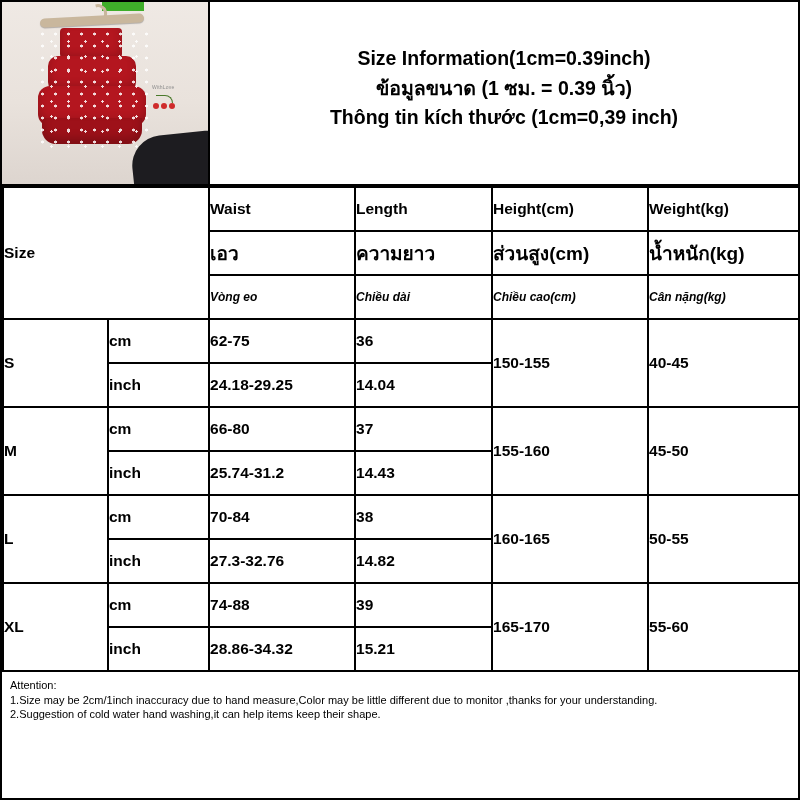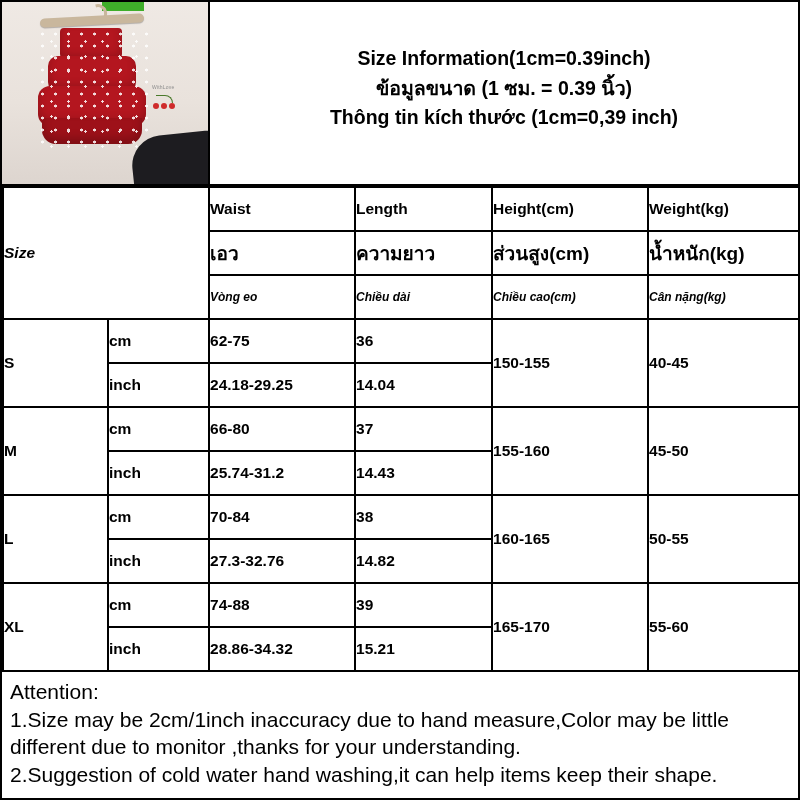--- a/index.html
+++ b/index.html
@@ -167,33 +167,32 @@
   .col-size  { width: 105px; }
   .col-unit  { width: 101px; }
   .col-waist { width: 146px; }
   .col-len   { width: 137px; }
   .col-hgt   { width: 156px; }
   .col-wgt   { width: 151px; }
 
   .hdr-size {
     font-size: 25px;
     font-weight: bold;
-    font-style: italic;
   }
   .hdr-row td { height: 30px; font-size: 15.5px; }
   .hdr-row.h2 td { font-size: 19px; }
   .hdr-row.h3 td { font-size: 12px; font-style: italic; }
   .sz-label { font-size: 20px; font-weight: bold; }
   .unit-cell { font-size: 15.5px; font-weight: bold; }
   .val { font-size: 15.5px; font-weight: bold; border-radius: 20px; }
 
   
   .attention {
     padding: 6px 8px 0 8px;
-    font-size: 21px;
+    font-size: 11px;
     line-height: 1.32;
   }
   .attention div { white-space: normal; }
 </style>
 </head>
 <body>
 
 <div class="sheet">
 
   <div class="top">

